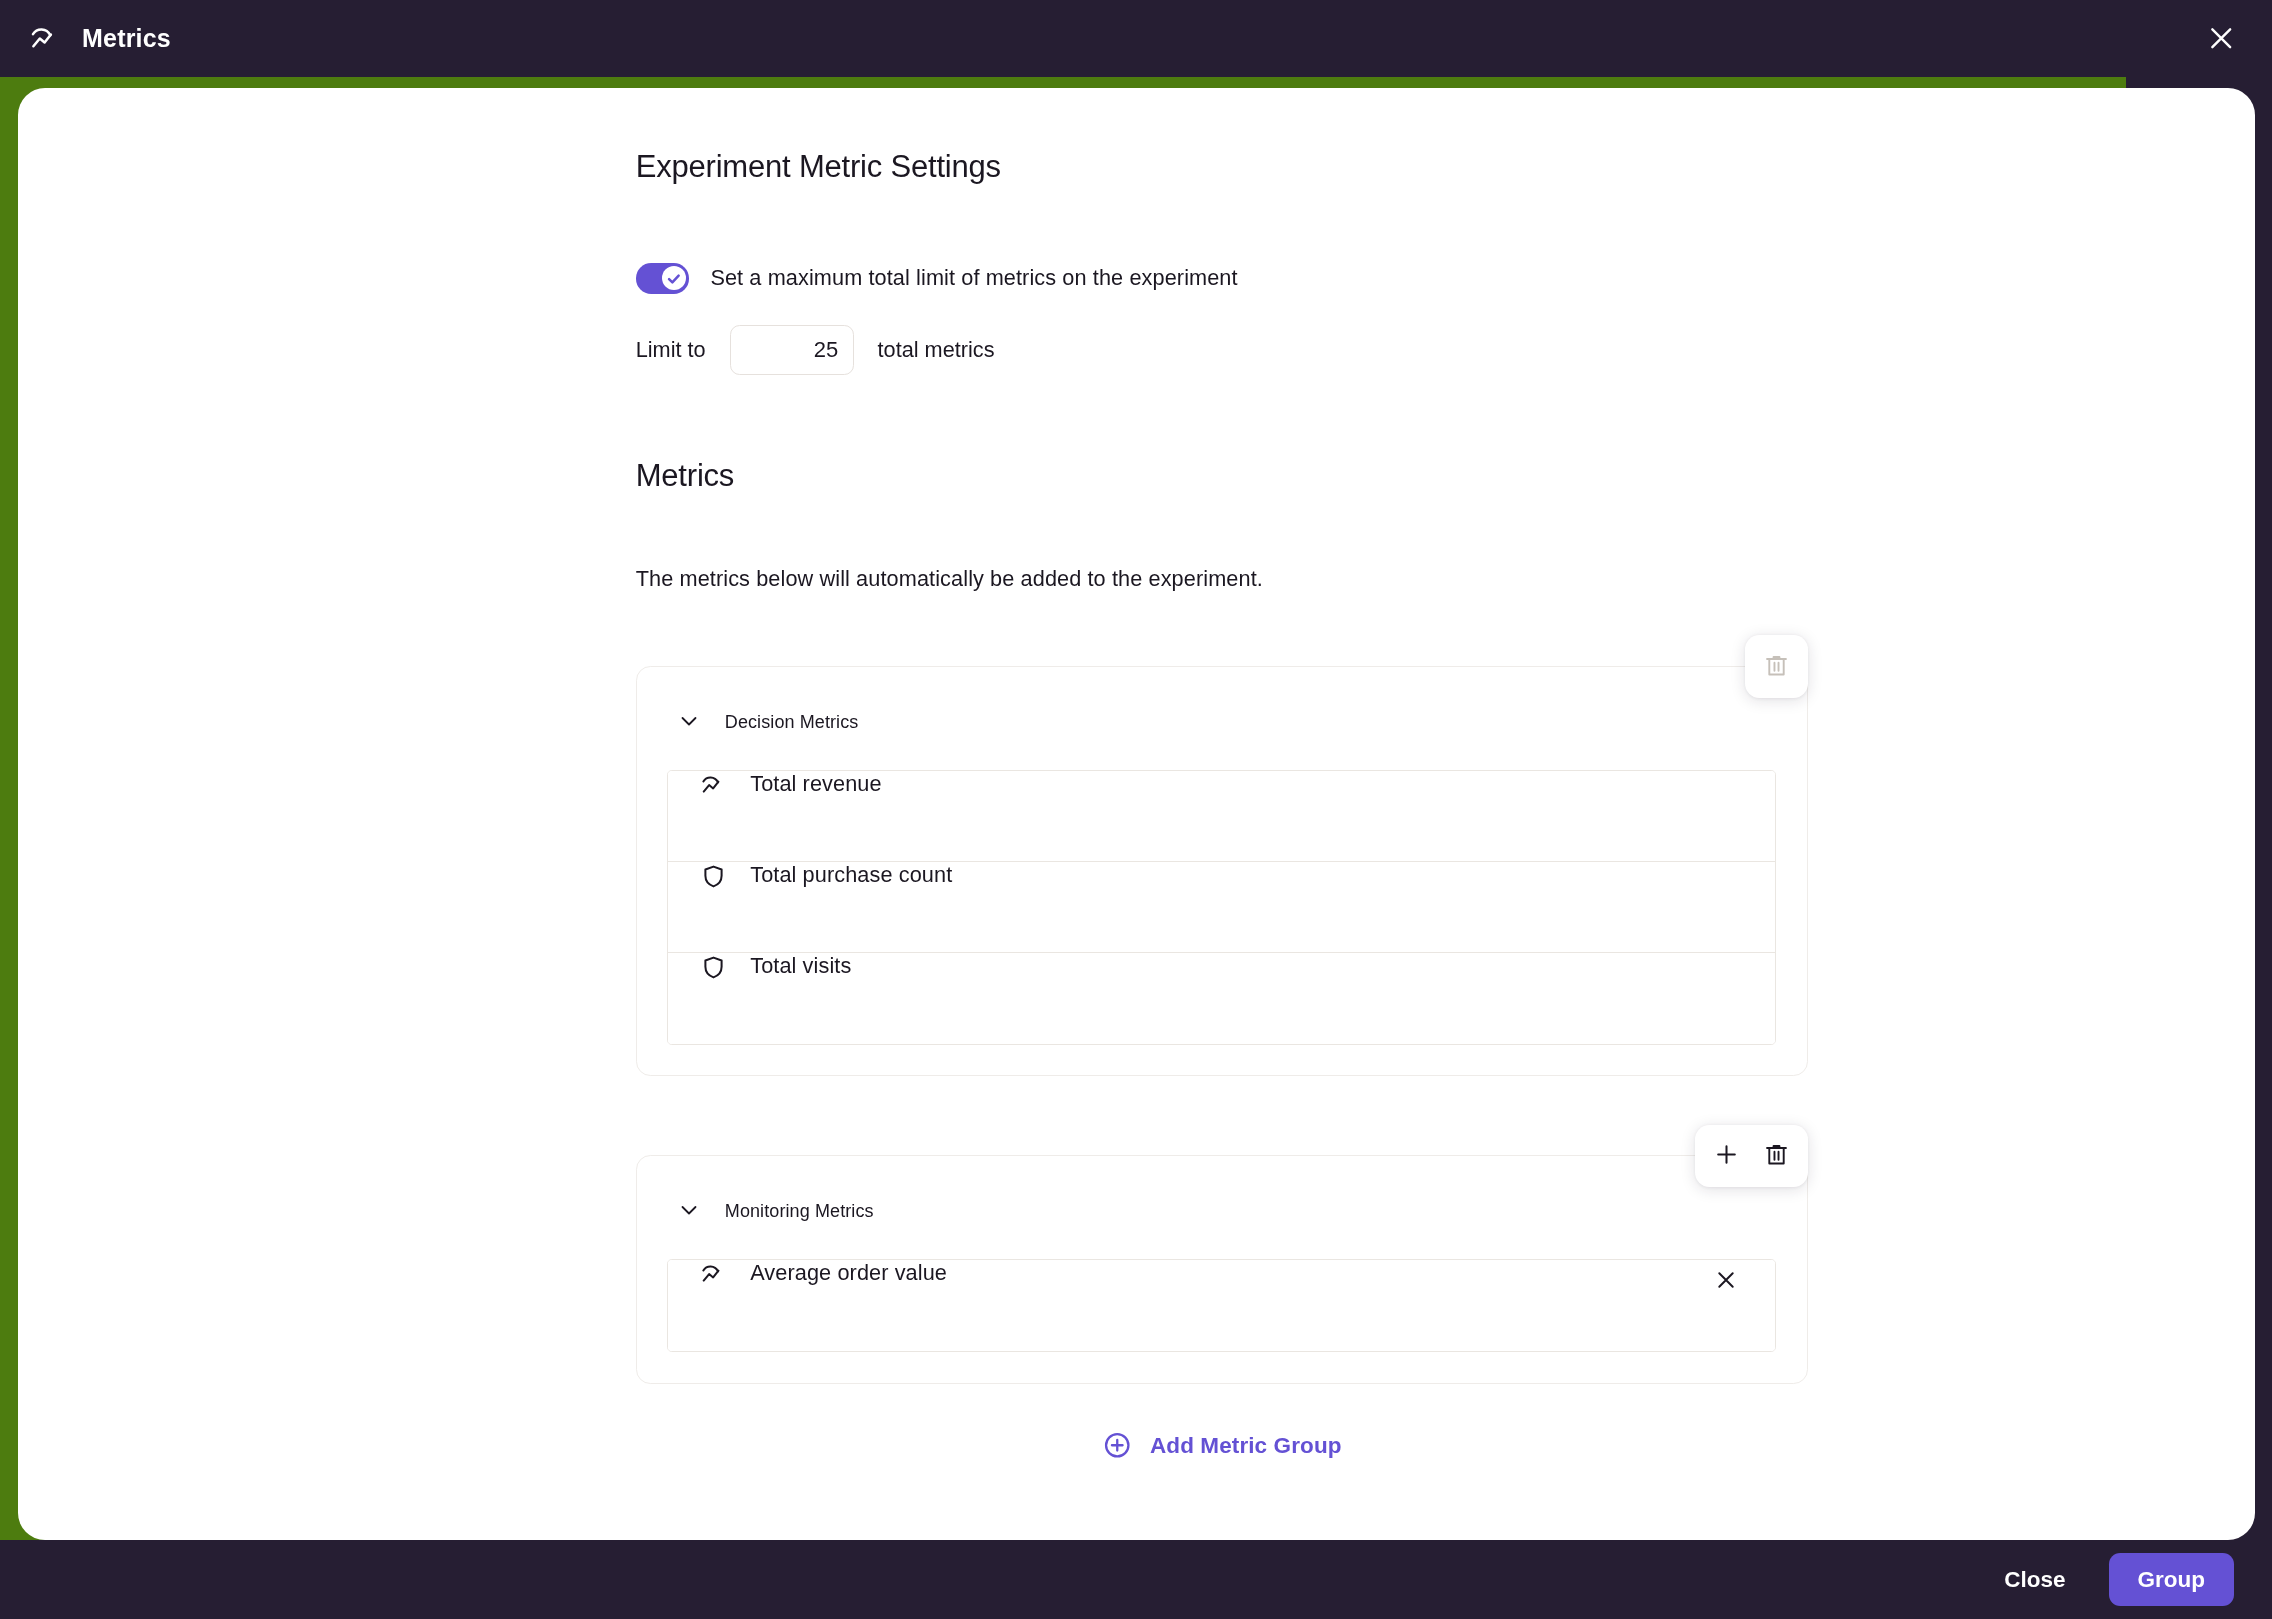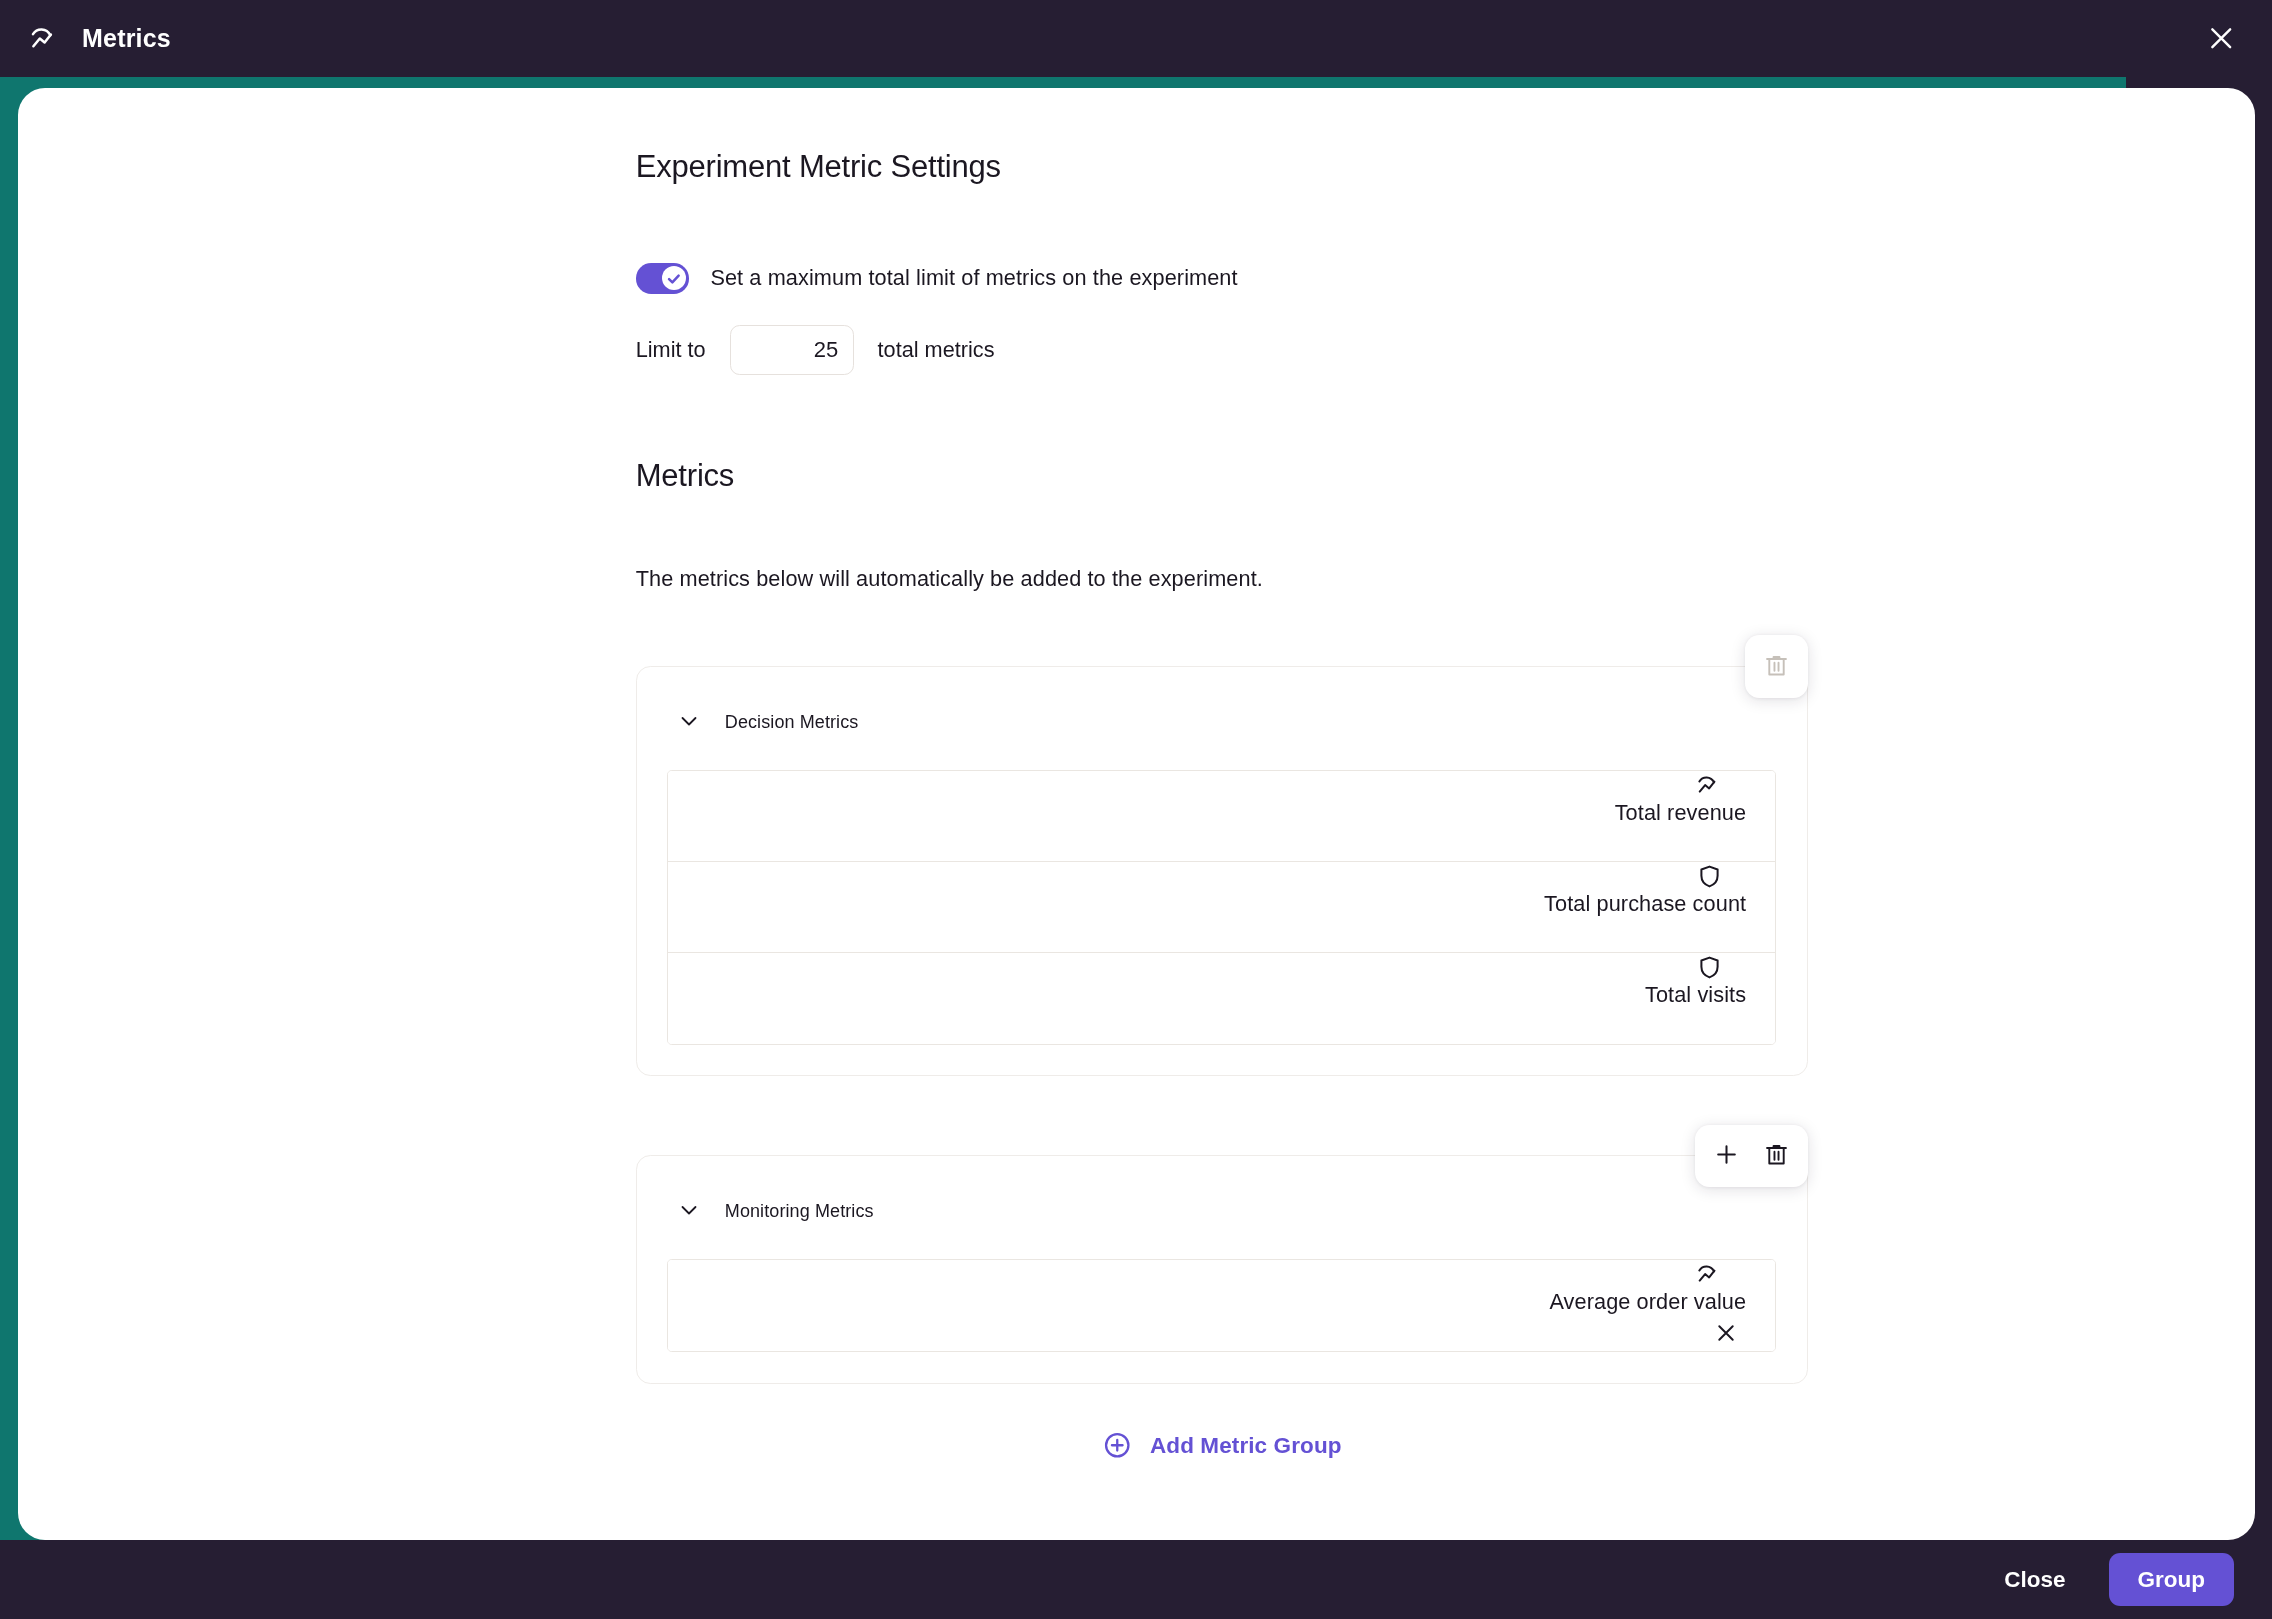--- a/index.html
+++ b/index.html
@@ -14,21 +14,21 @@
     background: #261e33;
     font-family: "Liberation Sans", sans-serif;
     -webkit-font-smoothing: antialiased;
   }
 
   
   .app {
     position: relative;
     width: 2126px;
     height: 1619px;
-    background: #0f766e;
+    background: #4d7c0f;
   }
 
   
   .topbar {
     position: absolute;
     top: 0; left: 0;
     width: 2273px;
     height: 77px;
     display: flex;
     align-items: center;
@@ -205,26 +205,25 @@
   }
 
   .metric-list {
     border: 1.6px solid #eae6e1;
     border-radius: 4.8px;
     overflow: hidden;
   }
 
   .metric-row {
     display: flex;
-    align-items: flex-end;
+    align-items: flex-start;
     height: 91px;
     padding: 0 29px 0 30.5px;
     border-bottom: 1.6px solid #eae6e1;
     background: #ffffff;
-    flex-direction: column;
   }
   .metric-row:last-child { border-bottom: none; }
 
   .metric-icon {
     width: 29px;
     height: 29px;
     flex: none;
     display: flex;
     align-items: center;
     justify-content: center;

